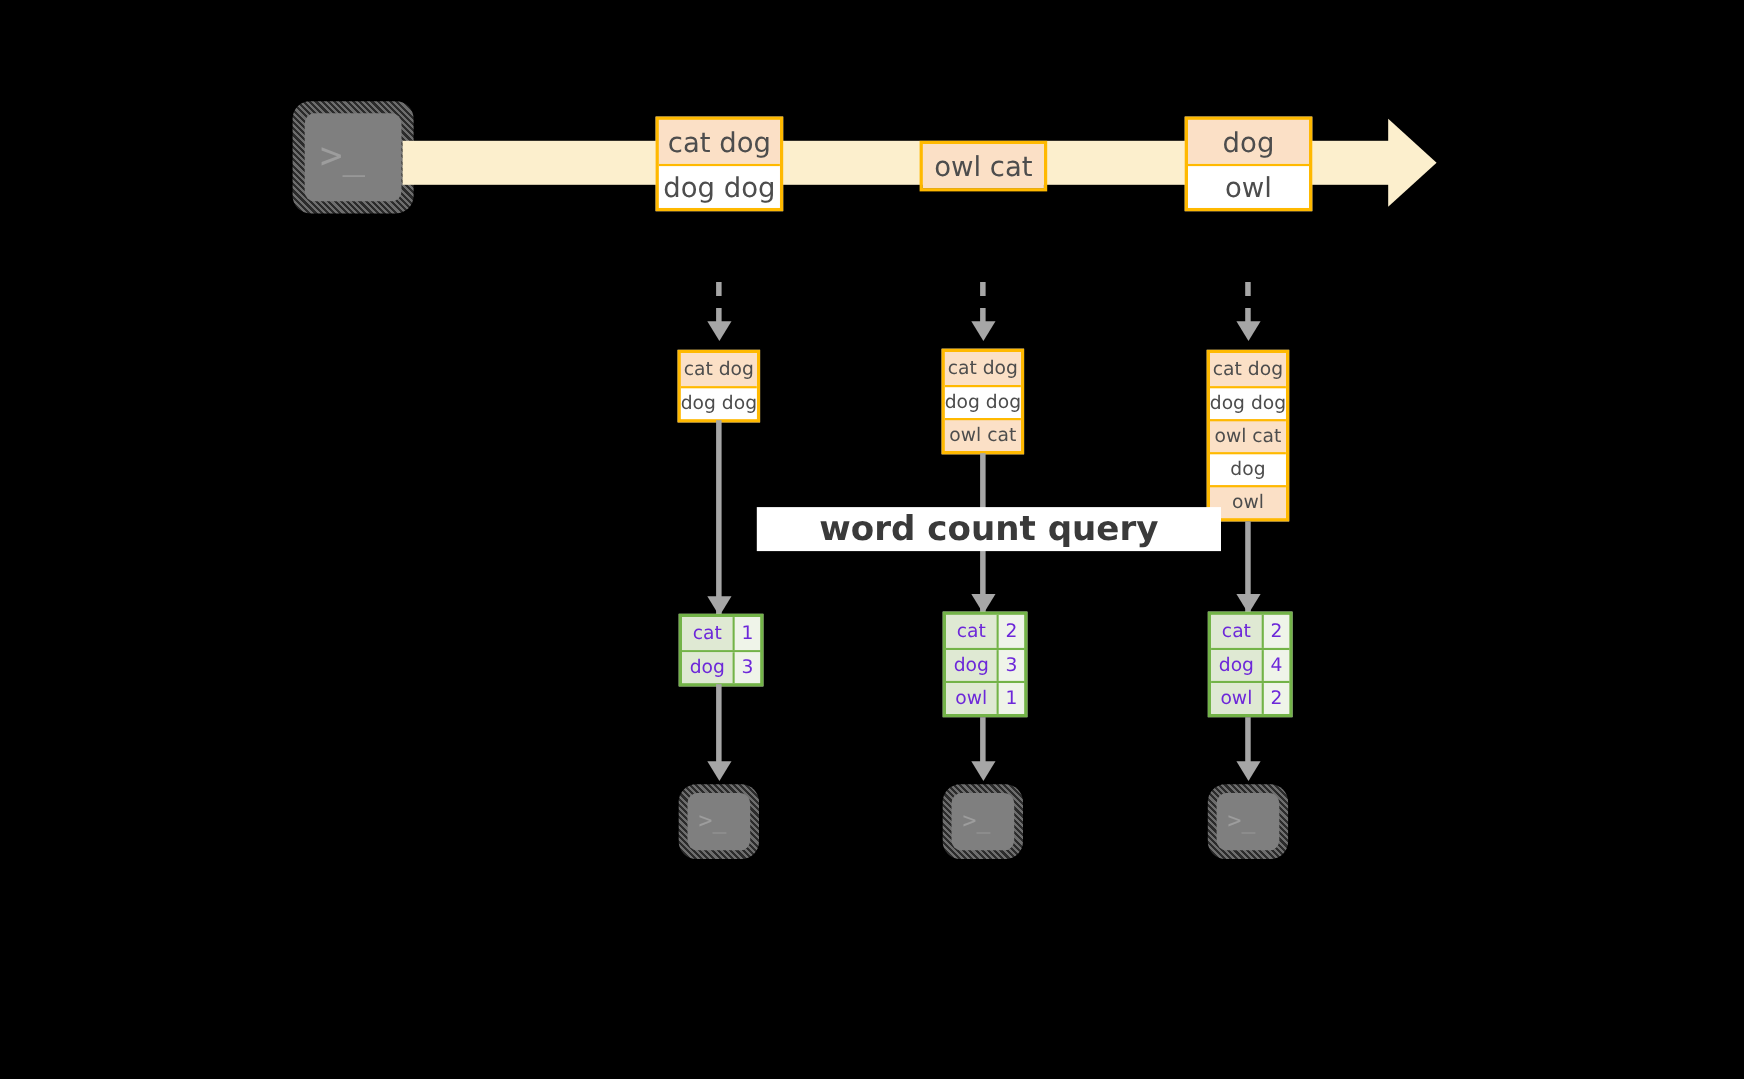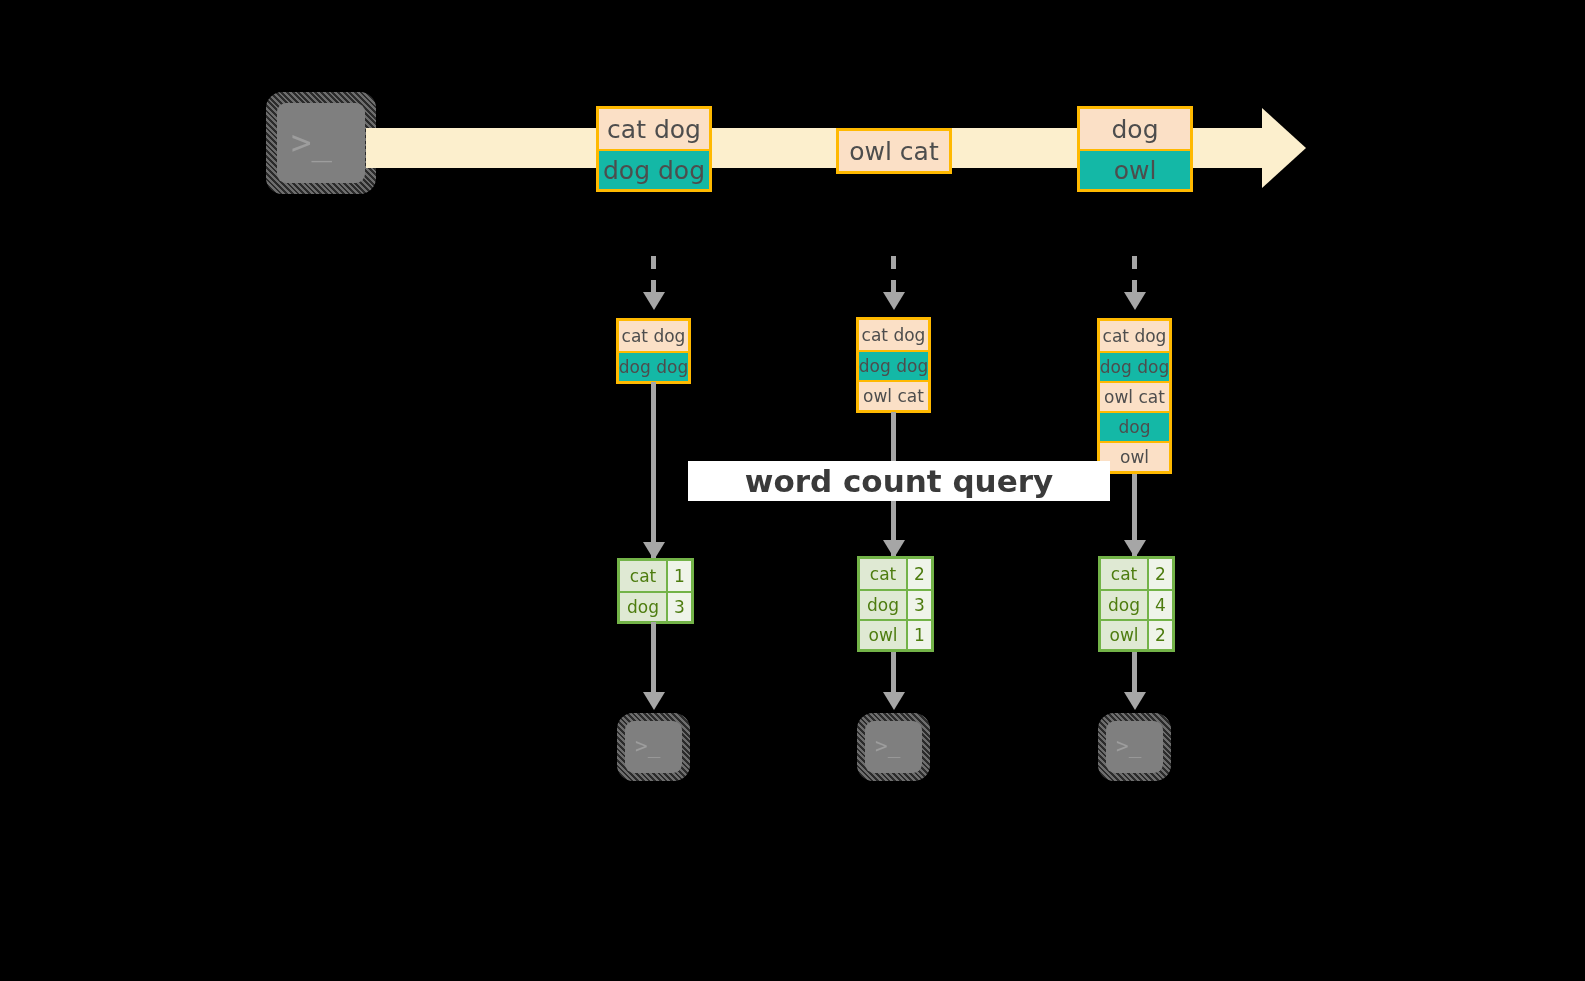--- a/index.html
+++ b/index.html
@@ -64,21 +64,21 @@
     display: flex;
     flex-direction: column;
   }
   .erow {
     box-sizing: border-box;
     display: flex;
     align-items: center;
     justify-content: center;
     color: #4d4d4d;
     white-space: nowrap;
-    background: #14b8a6;
+    background: #ffffff;
   }
   .erow.shade {
     background: #fbe0c6;
   }
   .erow + .erow {
     border-top: 2px solid #ffb900;
   }
 
   
   .ebox.big .erow {
@@ -107,21 +107,21 @@
   }
   .grow + .grow {
     border-top: 2px solid #73b348;
   }
   .gcell {
     box-sizing: border-box;
     display: flex;
     align-items: center;
     justify-content: center;
     font-size: 17px;
-    color: #4d7c0f;
+    color: #6d28d9;
   }
   .gcell.word {
     width: 48px;
     background: #dfe9d3;
     border-right: 2px solid #73b348;
   }
   .gcell.count {
     width: 23px;
     background: #eff4e9;
   }

